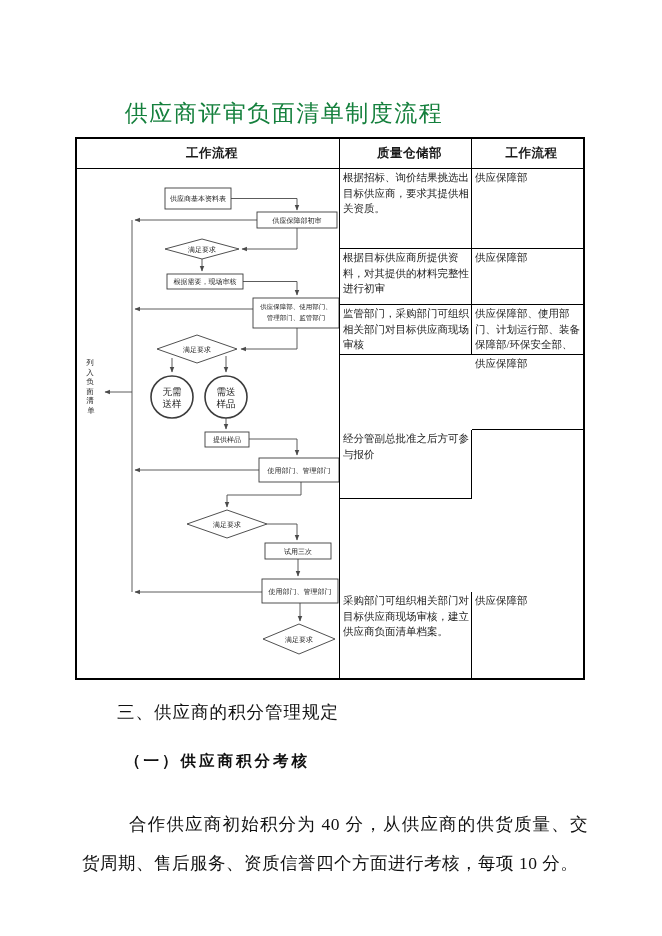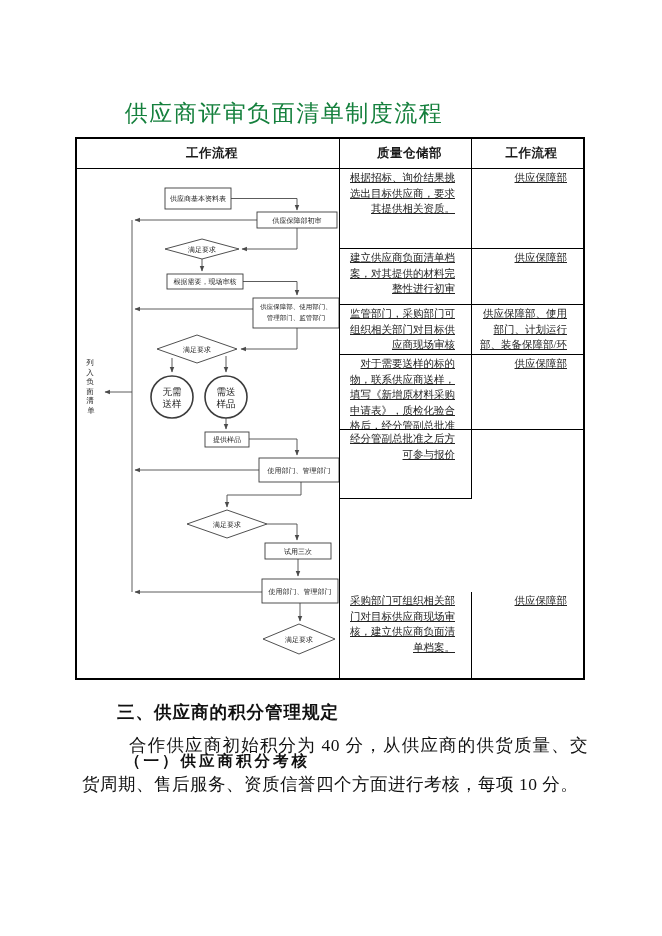--- a/index.html
+++ b/index.html
@@ -22,35 +22,35 @@
     box-sizing:content-box;
   }
   .cell{border-right:1px solid #000;border-bottom:1px solid #000;box-sizing:border-box;overflow:hidden;padding-left:8px;}
   .cell.lastcol{border-right:none;}
   .cell.lastrow{border-bottom:none;}
   .hcell{
     display:flex;align-items:center;justify-content:center;
     font-weight:bold;font-size:12.5px;letter-spacing:0.5px;
   }
   .ccell{
-    font-size:10.5px;line-height:15.5px;padding:1px 16px 0 3px;
-    text-align:right;color:#222;text-decoration:underline;
+    font-size:10.5px;line-height:15.5px;padding:1px 2px 0 3px;
+    text-align:left;color:#222;
   }
   .flowcell{border-bottom:none;padding:0;}
   .sec-heading{
     position:absolute;left:117px;top:700px;margin:0;
     font-family:"Liberation Sans","DejaVu Sans",sans-serif;
-    font-size:17.5px;font-weight:bold;letter-spacing:1px;color:#111;
+    font-size:17.5px;font-weight:normal;letter-spacing:1px;color:#111;
   }
   .sec-subheading{
     position:absolute;left:117px;top:743px;margin:8px;
     font-size:15.5px;font-weight:600;letter-spacing:3px;color:#111;
   }
   .sec-paragraph{
-    position:absolute;left:82px;top:726px;width:506px;margin:0;
+    position:absolute;left:82px;top:805px;width:506px;margin:0;
     font-size:17.5px;line-height:38.5px;text-align:justify;
     text-indent:47px;letter-spacing:0.5px;color:#111;
   }
   svg text{font-family:"Liberation Serif","DejaVu Serif",serif;fill:#222;}
 </style>
 </head>
 <body>
 
 <div class="page">
 
@@ -132,25 +132,24 @@
             <tspan x="14" y="224.5">面</tspan>
             <tspan x="14" y="234">清</tspan>
             <tspan x="14" y="243.5">单</tspan>
           </text>
         </g>
       </svg>
     </div>
 
     <div class="cell ccell" style="grid-area:2/2">根据招标、询价结果挑选出目标供应商，要求其提供相关资质。</div>
     <div class="cell ccell lastcol" style="grid-area:2/3">供应保障部</div>
-    <div class="cell ccell" style="grid-area:3/2">建立供应商负面清单档案，对其提供的材料完整性进行初审</div>
+    <div class="cell ccell" style="grid-area:3/2">根据目标供应商所提供资料，对其提供的材料完整性进行初审</div>
     <div class="cell ccell lastcol" style="grid-area:3/3">供应保障部</div>
     <div class="cell ccell" style="grid-area:4/2">监管部门，采购部门可组织相关部门对目标供应商现场审核</div>
     <div class="cell ccell lastcol" style="grid-area:4/3">供应保障部、使用部门、计划运行部、装备保障部/环保安全部、风险控制部</div>
-    <div class="cell ccell" style="grid-area:5/2">对于需要送样的标的物，联系供应商送样，填写《新增原材料采购申请表》，质检化验合格后，经分管副总批准之后方可参与报价。</div>
     <div class="cell ccell lastcol" style="grid-area:5/3">供应保障部</div>
     <div class="cell ccell" style="grid-area:6/2">经分管副总批准之后方可参与报价</div>
     <div class="cell ccell lastrow" style="grid-area:8/2">采购部门可组织相关部门对目标供应商现场审核，建立供应商负面清单档案。</div>
     <div class="cell ccell lastcol lastrow" style="grid-area:8/3">供应保障部</div>
   </div>
 
   <h2 class="sec-heading">三、供应商的积分管理规定</h2>
   <h3 class="sec-subheading">（一）供应商积分考核</h3>
   <p class="sec-paragraph">合作供应商初始积分为 40 分，从供应商的供货质量、交货周期、售后服务、资质信誉四个方面进行考核，每项 10 分。</p>
 

